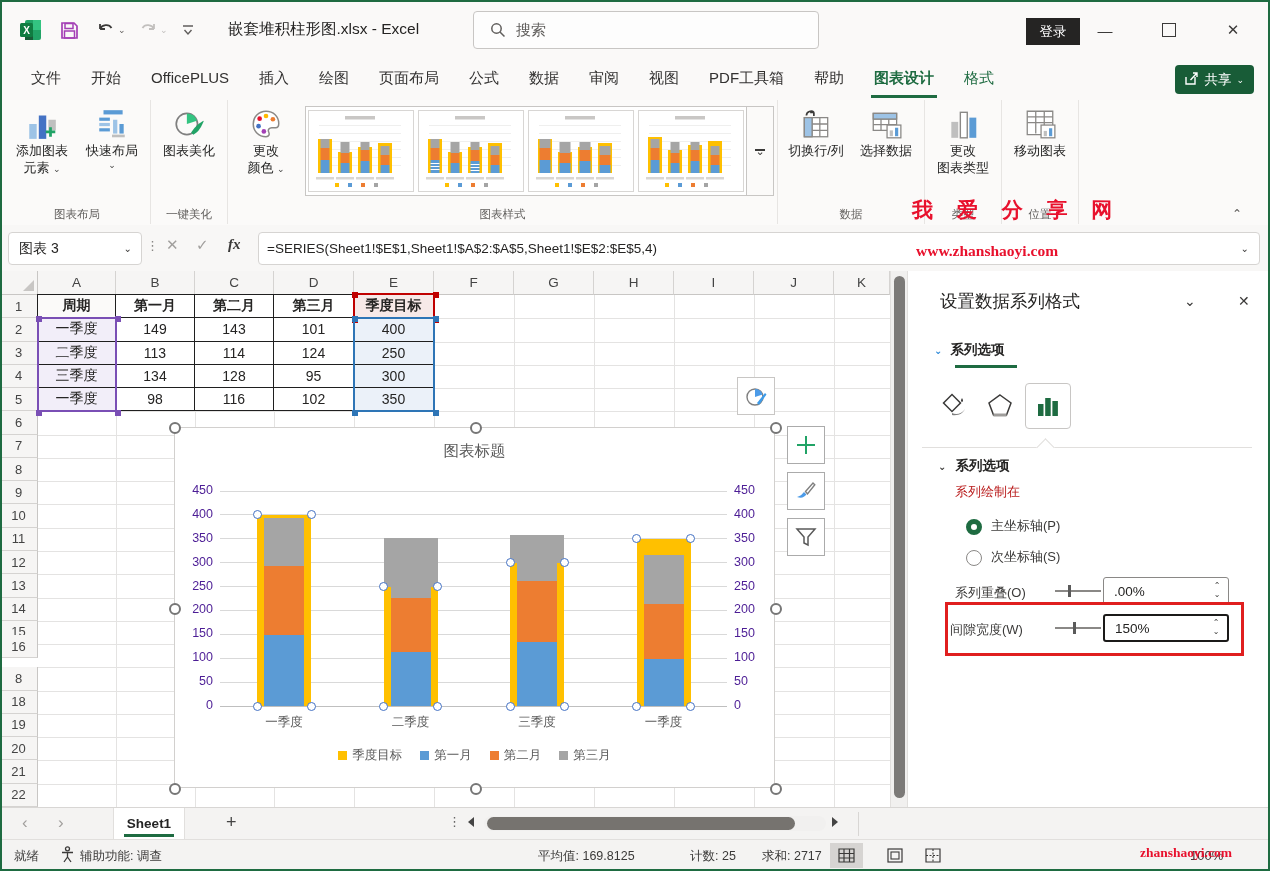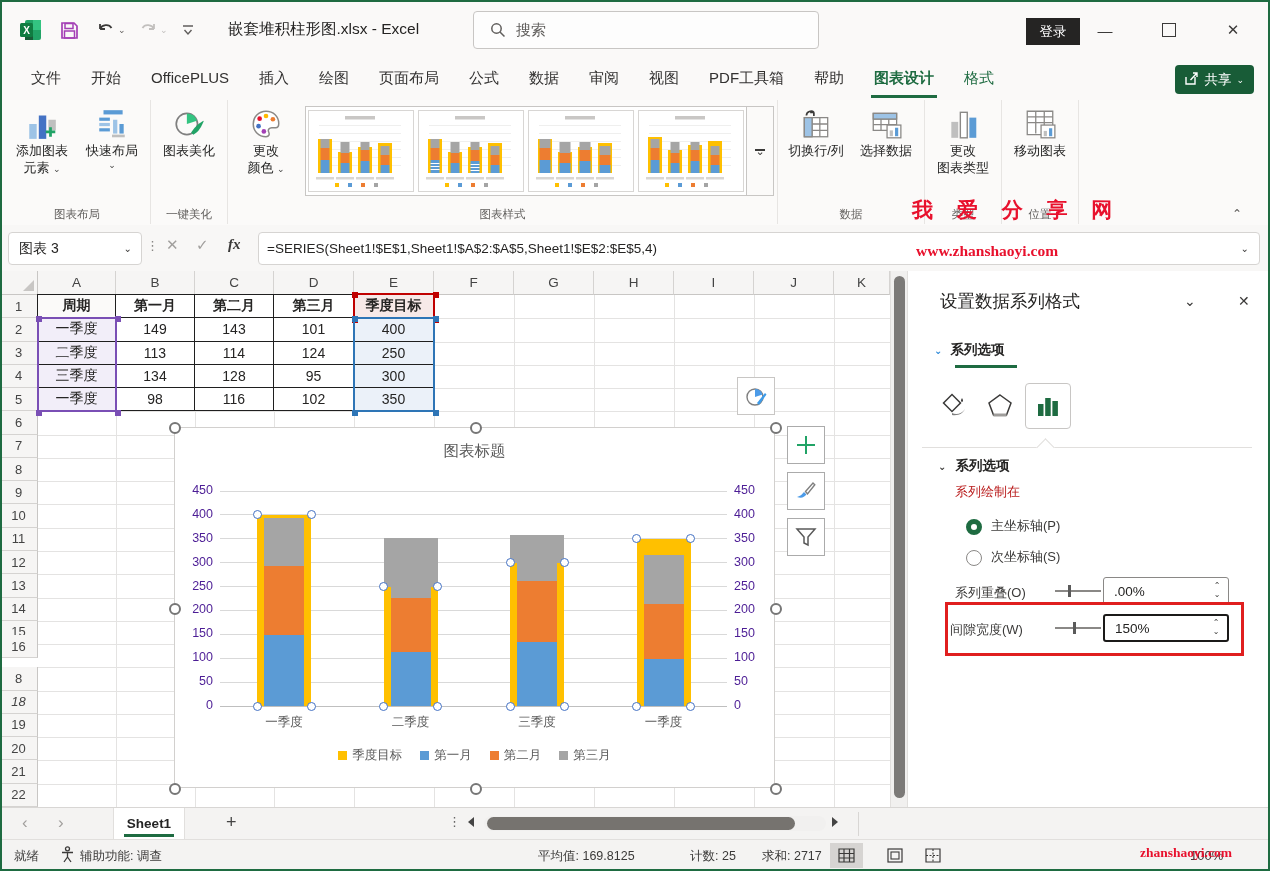--- a/index.html
+++ b/index.html
@@ -547,21 +547,21 @@
       <div class="rowhdr" style="top: 186.89px; height: 23.27px; box-sizing: border-box;">8</div>
       <div class="rowhdr" style="top: 210.16px; height: 23.27px; box-sizing: border-box;">9</div>
       <div class="rowhdr" style="top: 233.43px; height: 23.27px; box-sizing: border-box;">10</div>
       <div class="rowhdr" style="top: 256.7px; height: 23.27px; box-sizing: border-box;">11</div>
       <div class="rowhdr" style="top: 279.97px; height: 23.27px; box-sizing: border-box;">12</div>
       <div class="rowhdr" style="top: 303.24px; height: 23.27px; box-sizing: border-box;">13</div>
       <div class="rowhdr" style="top: 326.51px; height: 23.27px; box-sizing: border-box;">14</div>
       <div class="rowhdr" style="top: 349.78px; height: 23.27px; box-sizing: border-box;">15</div>
       <div class="rowhdr" style="top: 357px; height: 23.27px; box-sizing: border-box; margin-top: 7px;">16</div>
       <div class="rowhdr" style="top: 396.32px; height: 23.27px; box-sizing: border-box;">8</div>
-      <div class="rowhdr" style="top: 419.59px; height: 23.27px; box-sizing: border-box; font-style: italic;">18</div>
+      <div class="rowhdr" style="top: 419.59px; height: 23.27px; box-sizing: border-box;">18</div>
       <div class="rowhdr" style="top: 442.86px; height: 23.27px; box-sizing: border-box;">19</div>
       <div class="rowhdr" style="top: 466.13px; height: 23.27px; box-sizing: border-box;">20</div>
       <div class="rowhdr" style="top: 489.4px; height: 23.27px; box-sizing: border-box;">21</div>
       <div class="rowhdr" style="top: 512.67px; height: 23.27px; box-sizing: border-box;">22</div>
       <div class="gl" style="left: 116px; top: 24px; width: 1px; height: 511.94px;"></div>
       <div class="gl" style="left: 195px; top: 24px; width: 1px; height: 511.94px;"></div>
       <div class="gl" style="left: 274px; top: 24px; width: 1px; height: 511.94px;"></div>
       <div class="gl" style="left: 354px; top: 24px; width: 1px; height: 511.94px;"></div>
       <div class="gl" style="left: 434px; top: 24px; width: 1px; height: 511.94px;"></div>
       <div class="gl" style="left: 514px; top: 24px; width: 1px; height: 511.94px;"></div>

